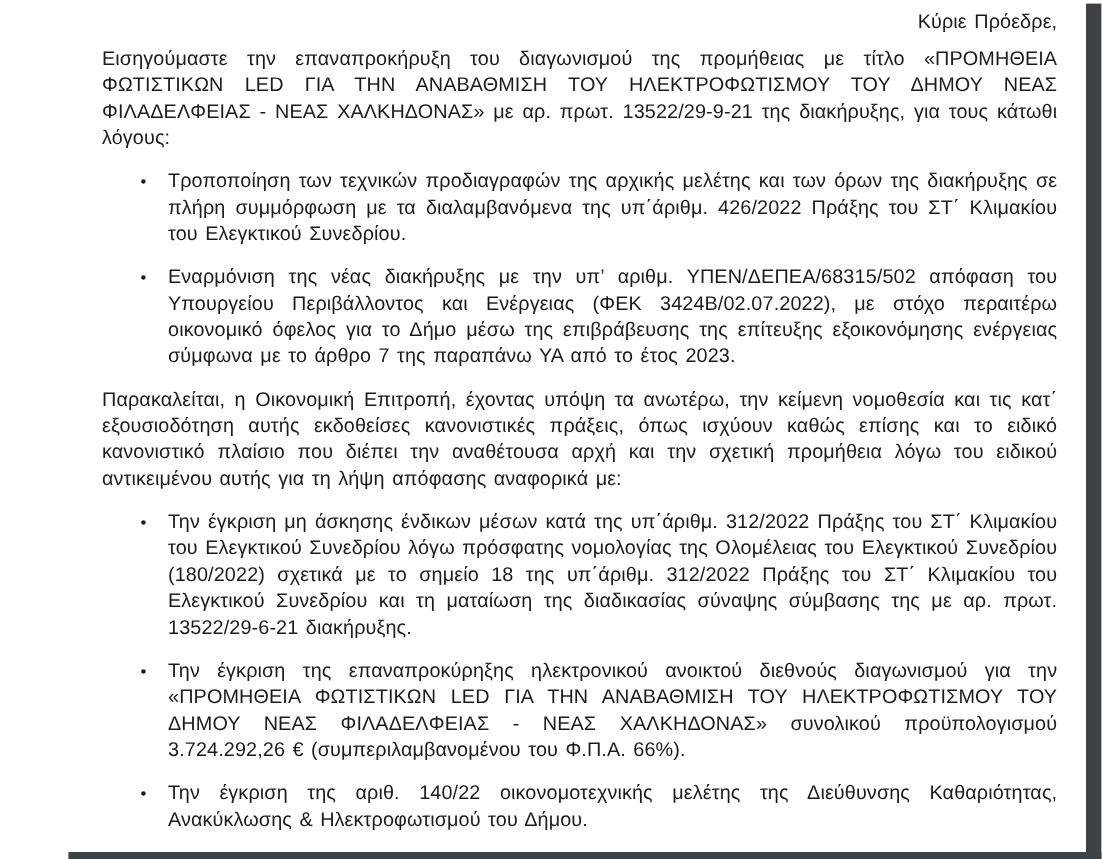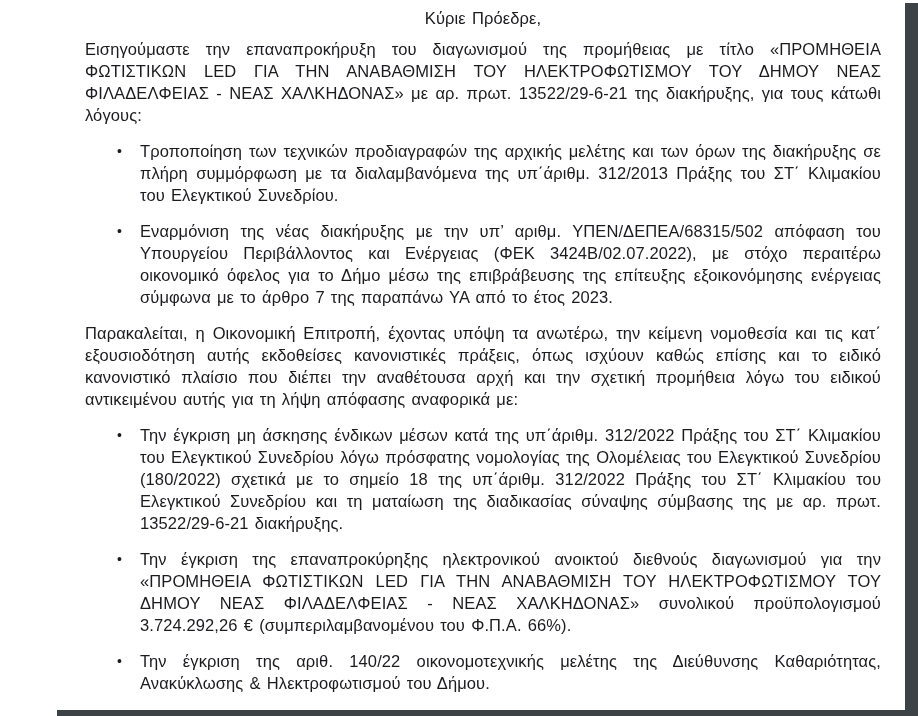--- a/index.html
+++ b/index.html
@@ -27,21 +27,21 @@
     line-height: 22px;
     letter-spacing: 0.1px;
     word-spacing: 1.5px;
   }
   .para {
     margin: 0 0 14px 0;
     text-align: justify;
   }
   .salutation {
     margin: 0 0 9px 0;
-    text-align: center;
+    text-align: right;
   }
   .bullet-list {
     margin: 0 0 0 0;
     padding: 0;
     list-style: none;
   }
   .bullet-item {
     display: flex;
     margin: 0 0 14px 0;
   }
@@ -75,26 +75,26 @@
 </style>
 </head>
 <body>
 
 <div class="page">
 
   <div class="doc">
 
     <p class="para salutation">Κύριε Πρόεδρε,</p>
 
-    <p class="para">Εισηγούμαστε την επαναπροκήρυξη του διαγωνισμού της προμήθειας με τίτλο «ΠΡΟΜΗΘΕΙΑ ΦΩΤΙΣΤΙΚΩΝ LED  ΓΙΑ ΤΗΝ ΑΝΑΒΑΘΜΙΣΗ ΤΟΥ ΗΛΕΚΤΡΟΦΩΤΙΣΜΟΥ  ΤΟΥ ΔΗΜΟΥ ΝΕΑΣ ΦΙΛΑΔΕΛΦΕΙΑΣ - ΝΕΑΣ ΧΑΛΚΗΔΟΝΑΣ» με αρ. πρωτ. 13522/29-6-21 της διακήρυξης, για τους κάτωθι λόγους:</p>
+    <p class="para">Εισηγούμαστε την επαναπροκήρυξη του διαγωνισμού της προμήθειας με τίτλο «ΠΡΟΜΗΘΕΙΑ ΦΩΤΙΣΤΙΚΩΝ LED  ΓΙΑ ΤΗΝ ΑΝΑΒΑΘΜΙΣΗ ΤΟΥ ΗΛΕΚΤΡΟΦΩΤΙΣΜΟΥ  ΤΟΥ ΔΗΜΟΥ ΝΕΑΣ ΦΙΛΑΔΕΛΦΕΙΑΣ - ΝΕΑΣ ΧΑΛΚΗΔΟΝΑΣ» με αρ. πρωτ. 13522/29-9-21 της διακήρυξης, για τους κάτωθι λόγους:</p>
 
     <ul class="bullet-list">
       <li class="bullet-item">
         <span class="bullet-marker">•</span>
-        <span class="bullet-text">Τροποποίηση των τεχνικών προδιαγραφών της αρχικής μελέτης και των όρων της διακήρυξης σε πλήρη συμμόρφωση με τα διαλαμβανόμενα της υπ΄άριθμ. 312/2013 Πράξης του ΣΤ΄ Κλιμακίου του Ελεγκτικού Συνεδρίου.</span>
+        <span class="bullet-text">Τροποποίηση των τεχνικών προδιαγραφών της αρχικής μελέτης και των όρων της διακήρυξης σε πλήρη συμμόρφωση με τα διαλαμβανόμενα της υπ΄άριθμ. 426/2022 Πράξης του ΣΤ΄ Κλιμακίου του Ελεγκτικού Συνεδρίου.</span>
       </li>
       <li class="bullet-item">
         <span class="bullet-marker">•</span>
         <span class="bullet-text">Εναρμόνιση της νέας διακήρυξης με την υπ’ αριθμ. ΥΠΕΝ/ΔΕΠΕΑ/68315/502 απόφαση του Υπουργείου Περιβάλλοντος και Ενέργειας (ΦΕΚ 3424Β/02.07.2022), με στόχο περαιτέρω οικονομικό όφελος για το Δήμο μέσω της επιβράβευσης της επίτευξης εξοικονόμησης ενέργειας σύμφωνα με το άρθρο 7 της παραπάνω ΥΑ από το έτος 2023.</span>
       </li>
     </ul>
 
     <p class="para">Παρακαλείται, η Οικονομική Επιτροπή, έχοντας υπόψη τα ανωτέρω, την κείμενη νομοθεσία και τις κατ΄ εξουσιοδότηση αυτής εκδοθείσες κανονιστικές πράξεις, όπως ισχύουν καθώς επίσης και το ειδικό κανονιστικό πλαίσιο που διέπει την αναθέτουσα αρχή και την σχετική προμήθεια λόγω του ειδικού αντικειμένου αυτής για τη λήψη απόφασης αναφορικά με:</p>
 
     <ul class="bullet-list">

